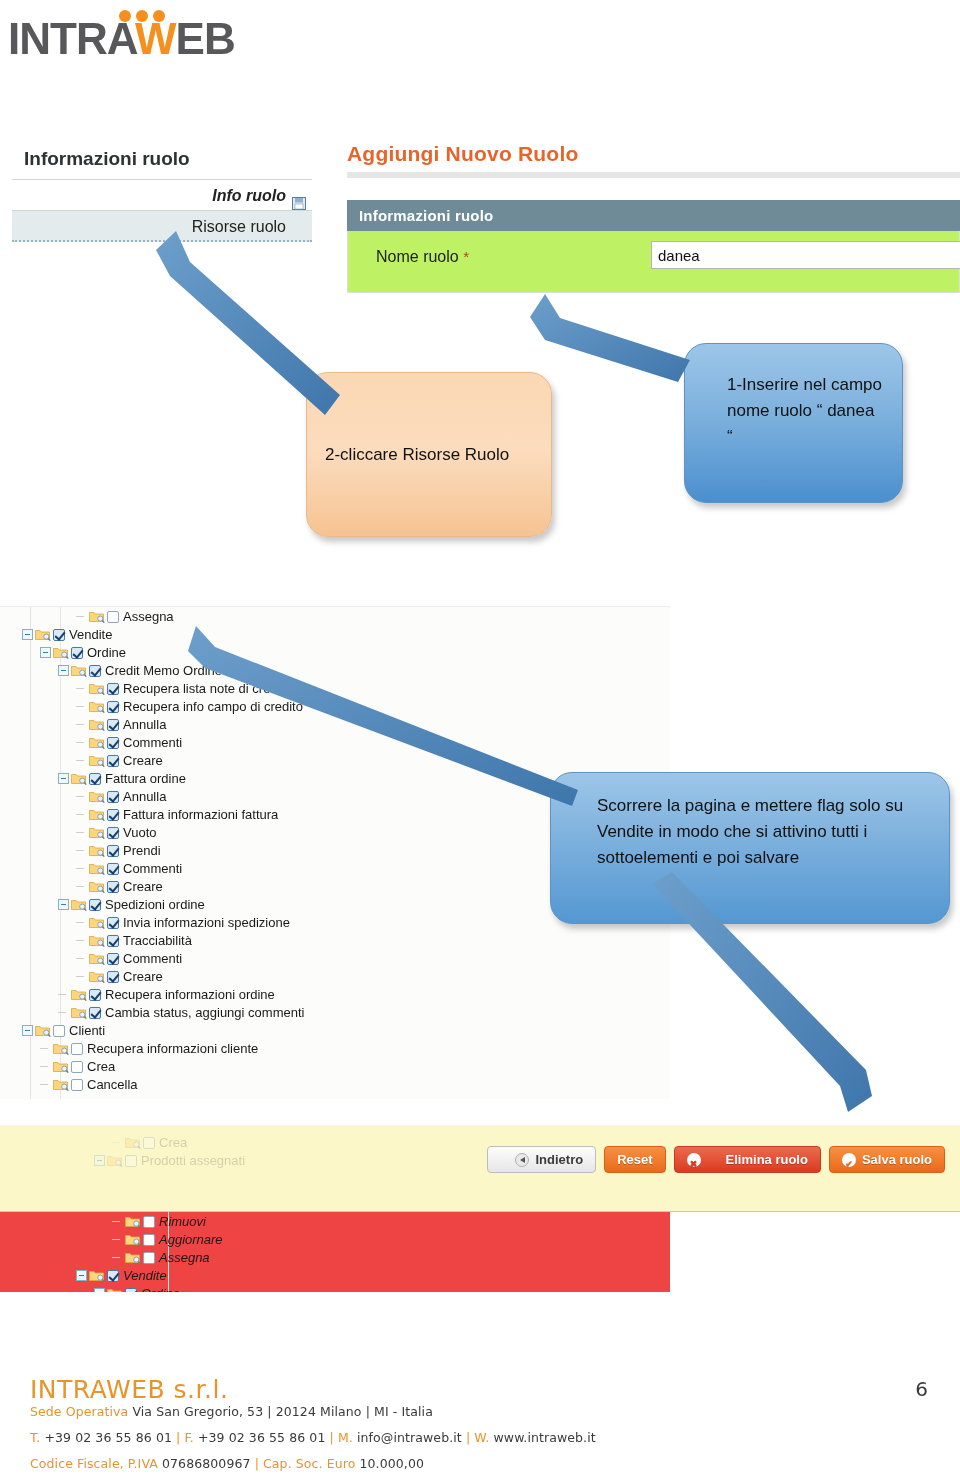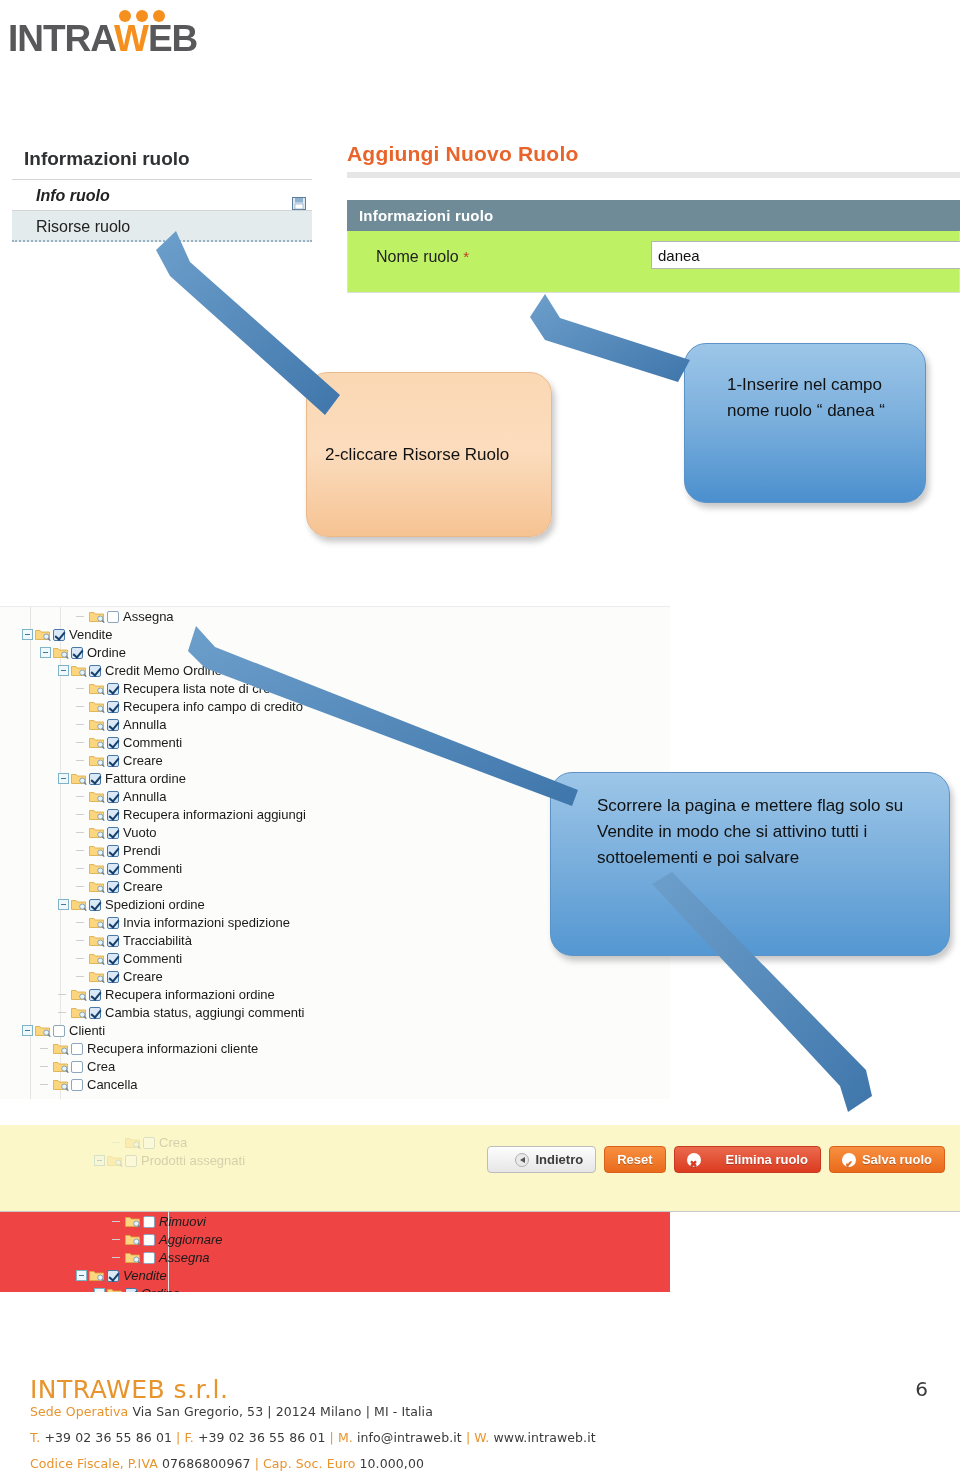--- a/index.html
+++ b/index.html
@@ -9,21 +9,21 @@
     font-family: "Liberation Sans", sans-serif;
     position: relative;
     overflow: hidden;
   }
 
   
   #logo { position: absolute; left: 8px; top: 8px; width: 230px; height: 62px; }
   .logo-text {
     font-family: "Liberation Sans", sans-serif;
     font-weight: 800;
-    font-size: 37px;
+    font-size: 44px;
     letter-spacing: -1px;
     color: #58585a;
     line-height: 62px;
     white-space: nowrap;
   }
   .logo-w { color: #f5901e; }
   .logo-dots { position: absolute; left: 111px; top: 2px; width: 48px; height: 14px; }
   .logo-dots i {
     position: absolute; top: 0; width: 12px; height: 12px;
     border-radius: 50%; background: #f5901e; display: block;
@@ -38,20 +38,21 @@
     font-size: 19px; font-weight: bold; color: #2f3133;
     padding: 6px 2px 9px 12px;
     border-bottom: 1px solid #d2d5d7;
   }
   .lp-row {
     position: relative;
     height: 31px; line-height: 31px;
     padding-left: 24px; padding-right: 26px;
     font-size: 16px; color: #222;
     border-bottom: 1px solid #d2d5d7;
+    text-align: right;
   }
   .lp-row.italic { font-style: italic; font-weight: bold; }
   .lp-row.selected { background: #e4ebec; }
   .lp-row.dashed-bottom { border-bottom: 2px dotted #9ab3c4; }
   .save-icon { position: absolute; right: 6px; top: 9px; width: 14px; height: 13px; }
 
   
   #right-panel { position: absolute; left: 347px; top: 142px; width: 613px; }
   #page-heading {
     font-size: 21px; font-weight: bold; color: #e8642a;
@@ -95,27 +96,27 @@
     box-shadow: 3px 5px 6px rgba(0,0,0,.22);
   }
   #callout-orange {
     left: 306px; top: 372px; width: 246px; height: 165px;
     background: linear-gradient(to bottom, #fbd8b4 0%, #fbdcbd 48%, #f6c392 100%);
     border: 1px solid #e8b display;
     border: 1px solid #eab98a;
     display: flex; align-items: center;
   }
   #callout-blue1 {
-    left: 684px; top: 343px; width: 242px; height: 160px;
+    left: 684px; top: 343px; width: 219px; height: 160px;
     background: linear-gradient(to bottom, #9dc6e8 0%, #79aedc 50%, #4b8fce 100%);
     border: 1px solid #5b93c7;
     padding-left: 42px; padding-top: 28px;
   }
   #callout-blue2 {
-    left: 550px; top: 772px; width: 400px; height: 184px;
+    left: 550px; top: 772px; width: 400px; height: 152px;
     background: linear-gradient(to bottom, #9dc6e8 0%, #79aedc 50%, #5497d2 100%);
     border: 1px solid #5b93c7;
     padding: 20px 22px 0 46px;
   }
 
   
   #arrows { position: absolute; left: 0; top: 0; width: 960px; height: 1482px; pointer-events: none; }
 
   
   #tree-panel {
@@ -368,21 +369,21 @@
           </svg></span><span class="cbx on"></span><span class="tlabel">Fattura ordine</span></div>
       <div class="tnode ind3"><span class="stub"></span><span class="folder"><svg width="16" height="13" viewBox="0 0 16 13">
             <path d="M0.5 2.5 L5 2.5 L6.2 4 L14.5 4 L14.5 11.5 L0.5 11.5 Z" fill="#fbd67f" stroke="#d9a83f" stroke-width="0.8"></path>
             <circle cx="11.3" cy="8.6" r="2.6" fill="#e8f3fa" stroke="#7e9bb2" stroke-width="0.9"></circle>
             <line x1="13.2" y1="10.5" x2="15.3" y2="12.6" stroke="#5f7d96" stroke-width="1.3"></line>
           </svg></span><span class="cbx on"></span><span class="tlabel">Annulla</span></div>
       <div class="tnode ind3"><span class="stub"></span><span class="folder"><svg width="16" height="13" viewBox="0 0 16 13">
             <path d="M0.5 2.5 L5 2.5 L6.2 4 L14.5 4 L14.5 11.5 L0.5 11.5 Z" fill="#fbd67f" stroke="#d9a83f" stroke-width="0.8"></path>
             <circle cx="11.3" cy="8.6" r="2.6" fill="#e8f3fa" stroke="#7e9bb2" stroke-width="0.9"></circle>
             <line x1="13.2" y1="10.5" x2="15.3" y2="12.6" stroke="#5f7d96" stroke-width="1.3"></line>
-          </svg></span><span class="cbx on"></span><span class="tlabel">Recupera informazioni aggiungi</span></div>
+          </svg></span><span class="cbx on"></span><span class="tlabel">Fattura informazioni fattura</span></div>
       <div class="tnode ind3"><span class="stub"></span><span class="folder"><svg width="16" height="13" viewBox="0 0 16 13">
             <path d="M0.5 2.5 L5 2.5 L6.2 4 L14.5 4 L14.5 11.5 L0.5 11.5 Z" fill="#fbd67f" stroke="#d9a83f" stroke-width="0.8"></path>
             <circle cx="11.3" cy="8.6" r="2.6" fill="#e8f3fa" stroke="#7e9bb2" stroke-width="0.9"></circle>
             <line x1="13.2" y1="10.5" x2="15.3" y2="12.6" stroke="#5f7d96" stroke-width="1.3"></line>
           </svg></span><span class="cbx on"></span><span class="tlabel">Vuoto</span></div>
       <div class="tnode ind3"><span class="stub"></span><span class="folder"><svg width="16" height="13" viewBox="0 0 16 13">
             <path d="M0.5 2.5 L5 2.5 L6.2 4 L14.5 4 L14.5 11.5 L0.5 11.5 Z" fill="#fbd67f" stroke="#d9a83f" stroke-width="0.8"></path>
             <circle cx="11.3" cy="8.6" r="2.6" fill="#e8f3fa" stroke="#7e9bb2" stroke-width="0.9"></circle>
             <line x1="13.2" y1="10.5" x2="15.3" y2="12.6" stroke="#5f7d96" stroke-width="1.3"></line>
           </svg></span><span class="cbx on"></span><span class="tlabel">Prendi</span></div>

